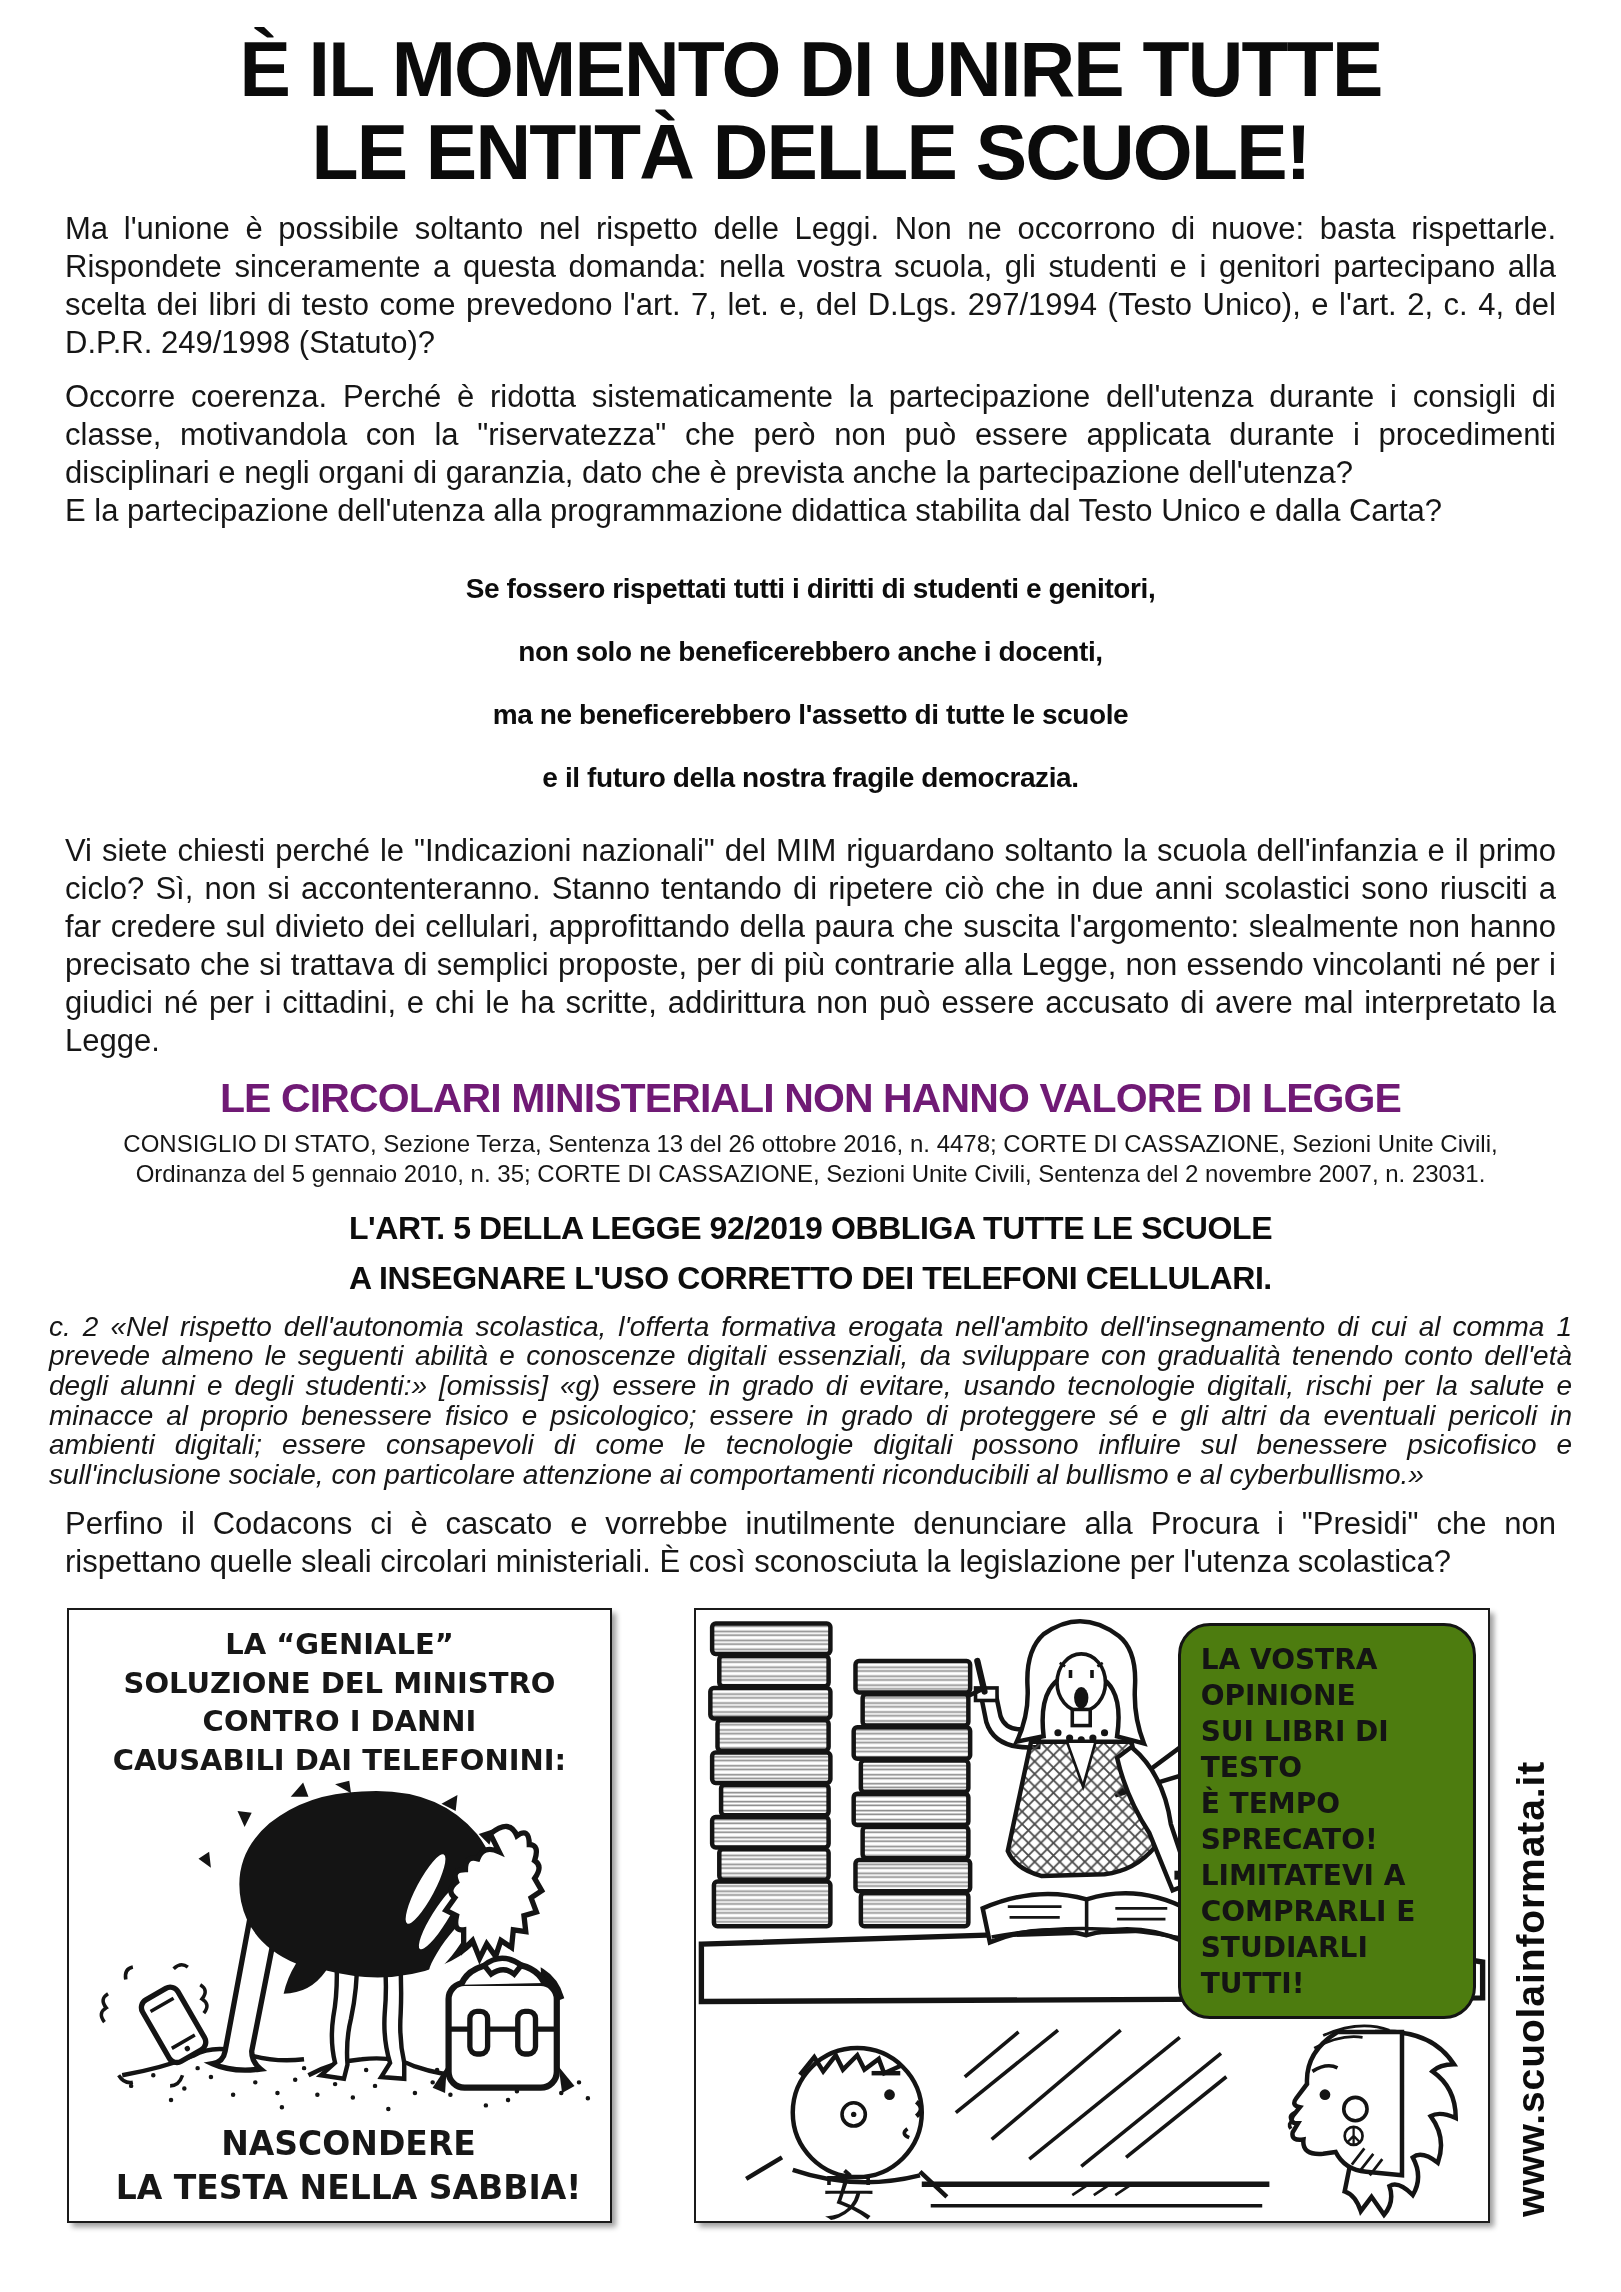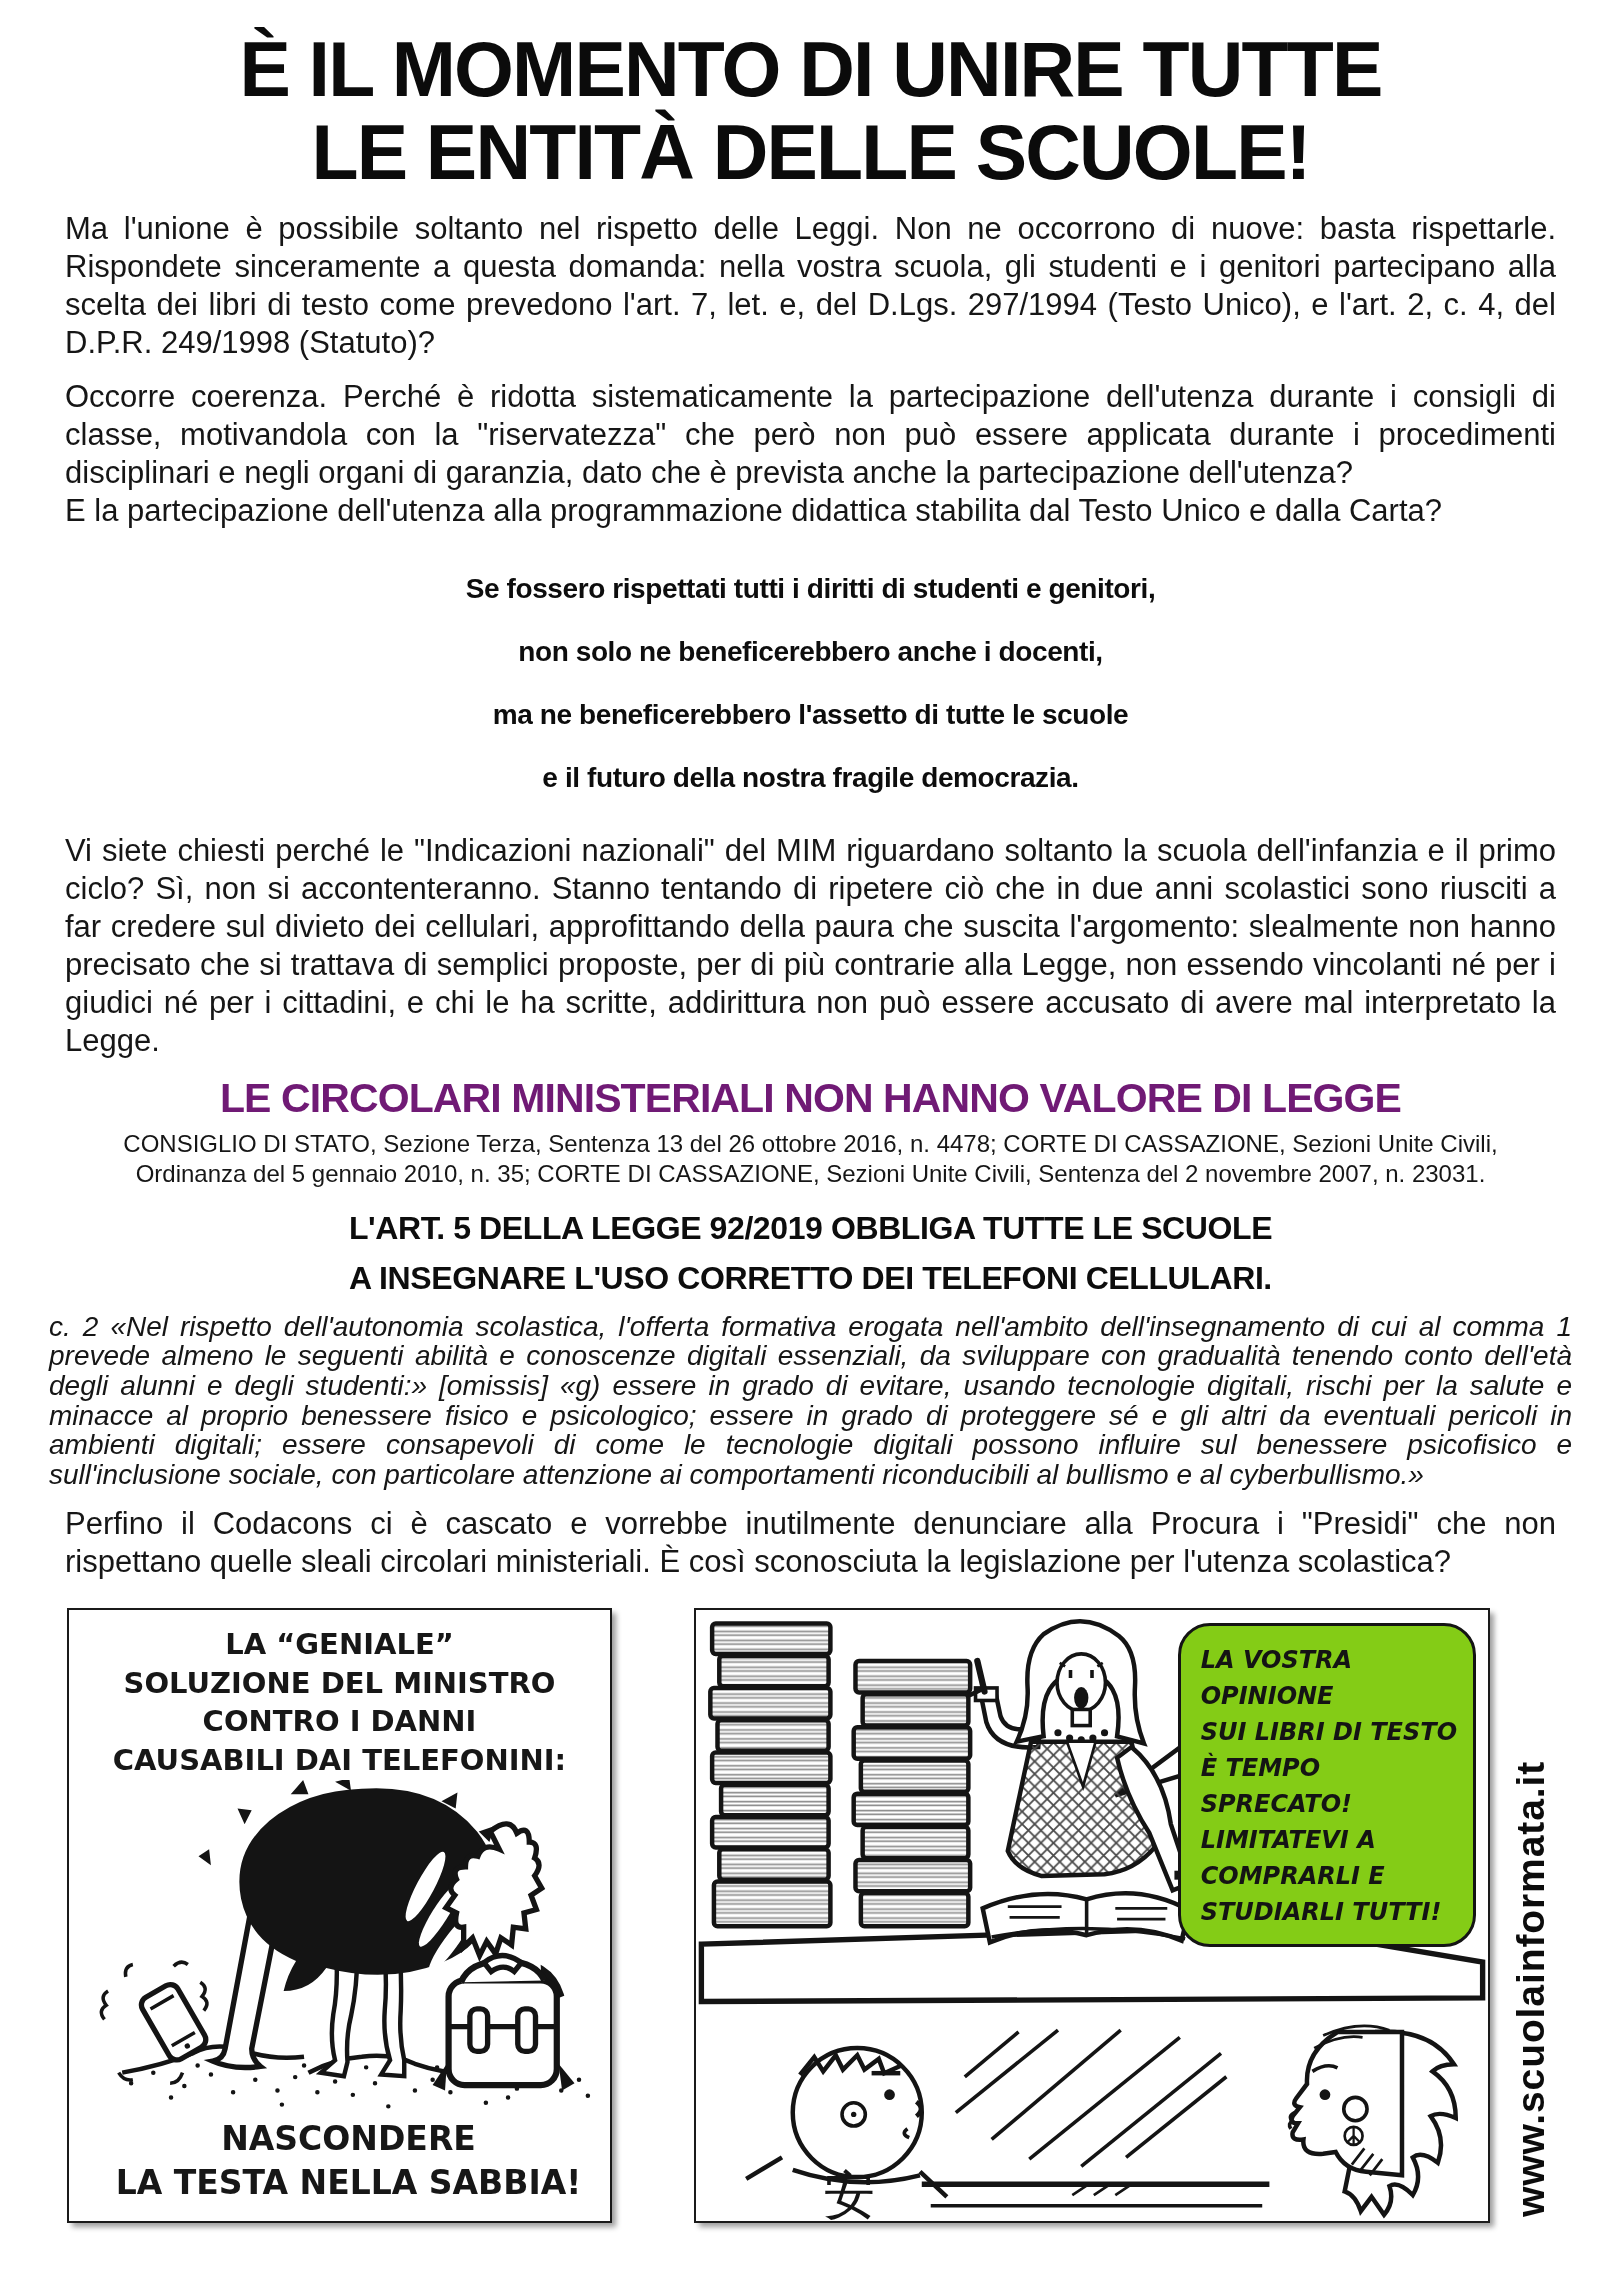--- a/index.html
+++ b/index.html
@@ -19,28 +19,28 @@
           margin:14.3px 0 9px;white-space:pre-line;letter-spacing:-0.4px;color:#0d0d0d;}
   .law{font-style:italic;font-size:28px;line-height:29.6px;text-align:justify;margin:0;}
   .p4{margin-top:19.7px;}
   .panels{display:flex;margin:27px 0 0 67px;gap:82px;align-items:flex-start;}
   .panel{border:2.7px solid #1a1a1a;background:#fff;box-shadow:4.5px 5.4px 5.4px #9f9f9f;position:relative;}
   .panel-left{width:541px;height:611px;display:flex;flex-direction:column;}
   .panel-right{width:792px;height:611px;}
   .comic-cap{font-family:"DejaVu Sans",sans-serif;font-weight:bold;text-align:center;
              white-space:pre-line;color:#171717;}
   .cap-top{font-size:29px;line-height:1.34;padding-top:14.3px;}
-  .cap-bottom{font-size:33px;line-height:1.32;padding-bottom:18px;margin-left:18px;}
+  .cap-bottom{font-size:33px;line-height:1.32;padding-bottom:12px;margin-left:18px;}
   .ostrich-box{flex:1 1 auto;}
   .ostrich-box svg{width:100%;height:100%;display:block;}
   .panel-right svg{position:absolute;inset:0;width:100%;height:100%;}
   .bubble{position:absolute;left:482px;top:12.5px;right:12.5px;min-height:222px;
-          border:3.6px solid #141414;border-radius:32px;background:#84cc16;
+          border:3.6px solid #141414;border-radius:32px;background:#4d7c0f;
           padding:16px 7.2px 14.3px 19.7px;font-family:"DejaVu Sans",sans-serif;
-          font-weight:bold;font-style:italic;font-size:24px;line-height:36px;
+          font-weight:bold;font-size:28px;line-height:36px;
           white-space:pre-line;color:#141414;}
   .site-url{position:absolute;top:1694px;right:68px;height:523px;
             writing-mode:vertical-rl;transform:rotate(180deg);
             font-weight:bold;font-size:39px;letter-spacing:0.9px;color:#0c0c0c;}
 </style>
 </head>
 <body>
 
 <div class="page">
 

